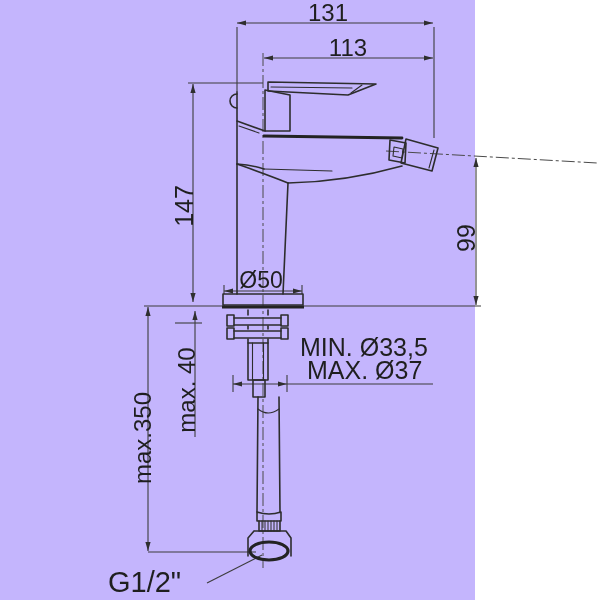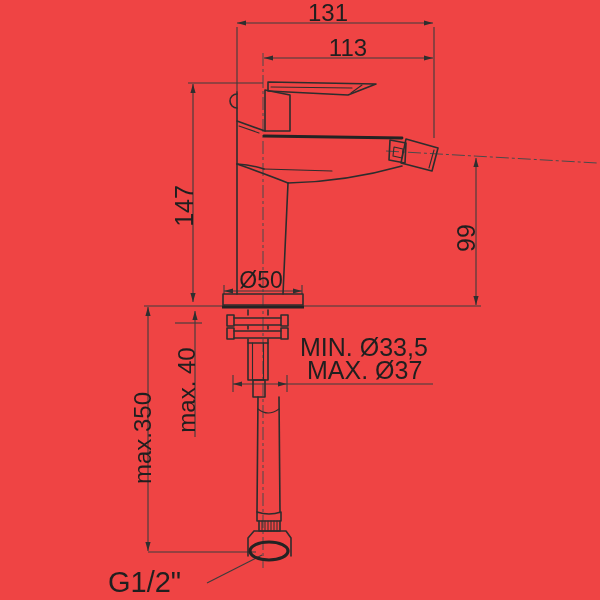--- a/index.html
+++ b/index.html
@@ -2,21 +2,21 @@
 <html><head>
 <meta charset="utf-8">
 <style>
   html,body{margin:0;padding:0;}
   body{
     width:600px;height:600px;
     background:#ffffff;
     font-family:"Liberation Sans", sans-serif;
     overflow:hidden;
   }
-  .stage{position:relative;width:600px;height:600px;background:#ef4444;}
+  .stage{position:relative;width:475px;height:600px;background:#c4b5fd;}
   svg{display:block;}
   .part{stroke:#2d2d2d;stroke-width:1.6;fill:none;stroke-linecap:round;stroke-linejoin:round;}
   .part-thick{stroke:#232323;stroke-width:2.8;fill:none;stroke-linecap:round;}
   .part-xthick{stroke:#232323;stroke-width:3.2;fill:none;}
   .dim{stroke:#3c3c3c;stroke-width:1.1;fill:none;}
   .arrow{fill:#2f2f2f;stroke:none;}
   .cl{stroke:#4a4a4a;stroke-width:1;fill:none;stroke-dasharray:13 3 3 3;}
   text{fill:#1f1f1f;}
   .t24{font-size:24px;}
   .t25{font-size:25px;}

